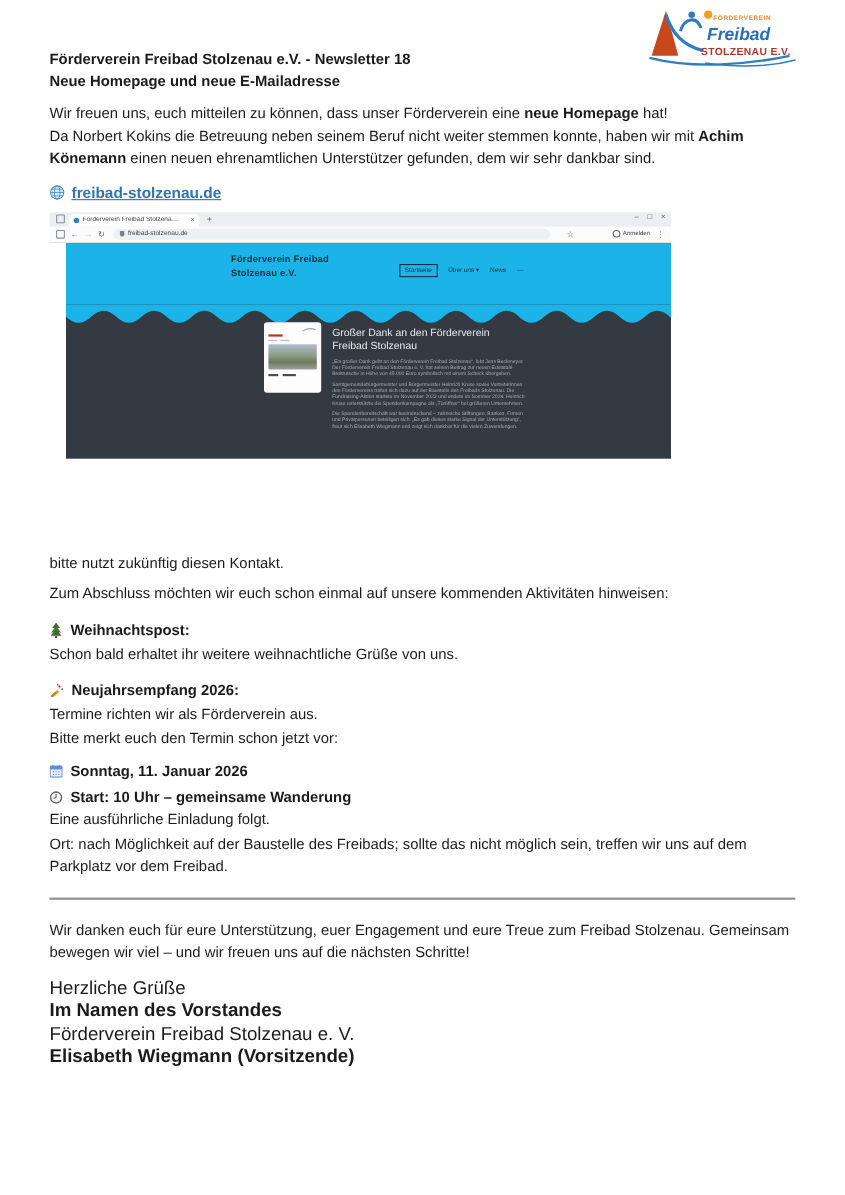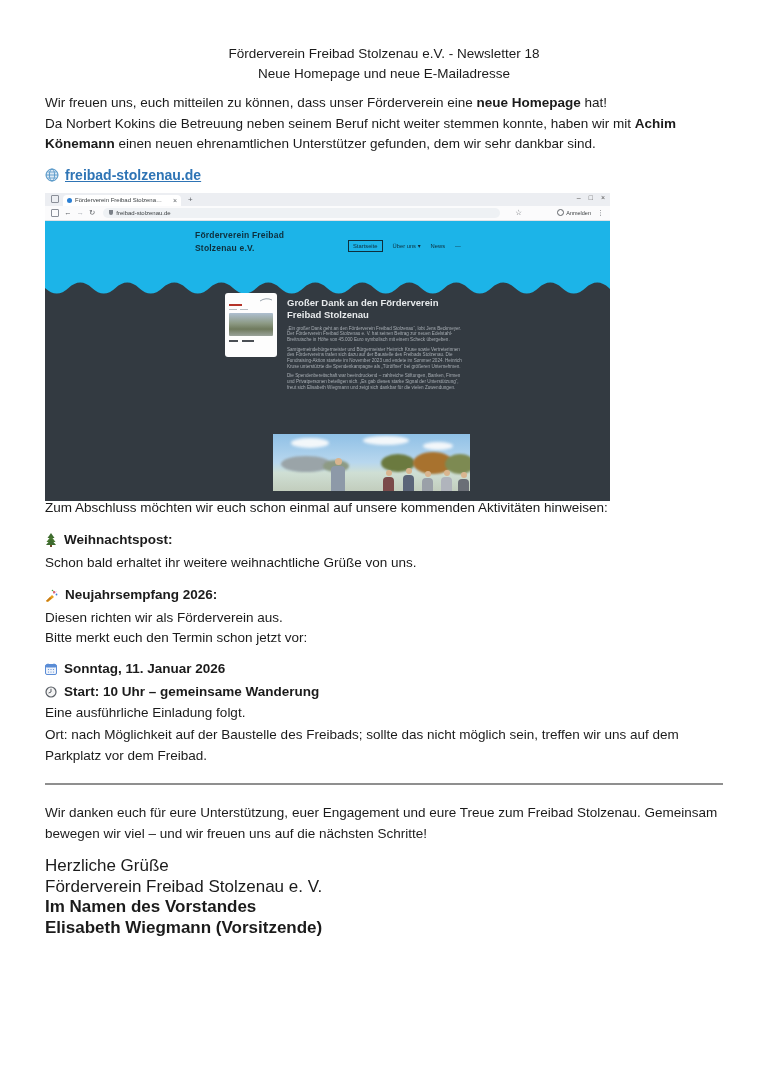--- a/index.html
+++ b/index.html
@@ -7,21 +7,21 @@
        font-family:"Liberation Sans",sans-serif;color:#1b1b1b;}
   .content{padding:0 45px;}
   .t{font-size:13.5px;line-height:20.5px;}
   b{font-weight:bold;}
 
   
   .logo{position:absolute;top:4px;right:42px;width:142px;height:58px;}
 
   
   .title-block{padding-top:44px;}
-  .title-block div{font-size:13.5px;line-height:20px;font-weight:normal;text-align:center;}
+  .title-block div{font-size:13.5px;line-height:20px;font-weight:bold;}
 
   .para{margin:9px 0 0 0;}
 
   .weblink-row{display:flex;align-items:center;gap:6px;margin-top:12px;}
   .link{color:#2e74b5;font-weight:bold;text-decoration:underline;font-size:14px;cursor:pointer;}
 
   
   .shot{margin-top:10px;width:565px;height:297px;position:relative;}
   .tabstrip{height:13px;background:#eceef2;display:flex;align-items:flex-end;position:relative;}
   .sysicon{width:6px;height:6px;border:1px solid #8a8f98;margin:0 4px 3px 6px;border-radius:1px;}
@@ -37,21 +37,21 @@
   .tb-ic{font-size:7.5px;color:#5f6368;line-height:1;}
   .urlbar{width:385px;height:10px;background:#eef1f4;border-radius:5px;display:flex;
           align-items:center;padding:0 6px;gap:3px;margin-left:3px;}
   .shield{width:4px;height:5px;background:#7a8087;border-radius:0 0 2px 2px;}
   .url-text{font-size:6px;color:#3c4043;}
   .tb-right{margin-left:auto;display:flex;align-items:center;gap:6px;}
   .signin{font-size:5.5px;color:#3c4043;display:flex;gap:2px;align-items:center;}
   .person-ic{width:5px;height:5px;border-radius:50%;border:1px solid #5f6368;}
   .menu-ic{font-size:7px;color:#5f6368;}
 
-  .site{height:280px;background:#333a41;position:relative;overflow:hidden;}
+  .site{height:196px;background:#333a41;position:relative;overflow:hidden;margin-left:15px;}
   .cyan{height:56px;background:#1cb4e8;position:relative;}
   .site-name{position:absolute;left:150px;top:8px;font-size:8.5px;font-weight:bold;
              color:#0e2f3c;line-height:13px;letter-spacing:.2px;}
   .site-nav{position:absolute;left:303px;top:19px;display:flex;gap:10px;font-size:5.8px;
             color:#0e2f3c;align-items:center;}
   .nav-active{border:1px solid #0e2f3c;padding:2px 4px;}
   .wave{display:block;width:100%;height:22px;}
   .site-body{position:relative;height:192px;}
 
   .mini-card{position:absolute;left:180px;top:-6px;width:52px;height:64px;background:#fdfdfd;
@@ -59,21 +59,21 @@
   .mc-logo{display:block;margin-left:auto;}
   .mc-title{width:13px;height:2px;background:#b5342a;margin-top:2px;}
   .mc-nav{display:flex;gap:3px;margin-top:3px;}
   .mc-nav i{display:block;width:8px;height:1.5px;background:#b9bec3;}
   .mc-photo{width:44px;height:23px;margin-top:3px;border-radius:1px;
             background:linear-gradient(180deg,#aebfd0 0%,#8d9a84 45%,#6f7a5d 70%,#9aa39a 100%);}
   .mc-foot{display:flex;gap:4px;margin-top:4px;}
   .mc-foot i{display:block;height:2px;background:#4a4f54;}
 
   .article{position:absolute;left:242px;top:-2px;width:180px;}
-  .art-h{font-size:9.5px;line-height:12.5px;color:#e7eaec;font-weight:700;}
+  .art-h{font-size:9.5px;line-height:12.5px;color:#e7eaec;font-weight:400;}
   .art-p{font-size:4.6px;line-height:5.7px;color:#a7adb3;margin:4px 0 0 0;}
 
   .photo{position:absolute;left:228px;bottom:0;width:197px;height:57px;overflow:hidden;
          background:linear-gradient(180deg,#8fc0e6 0%,#b8d7ee 50%,#cfdfd4 68%,#c2cdbd 100%);}
   .cloud{position:absolute;background:#f3f7fa;border-radius:50%;filter:blur(1.5px);}
   .blob{position:absolute;border-radius:50%;filter:blur(1px);}
   .person{position:absolute;bottom:-3px;}
   .person .head{border-radius:50%;background:#d9b58f;margin:0 auto 1px auto;}
   .person .bod{border-radius:4px 4px 0 0;}
 
@@ -86,20 +86,34 @@
   .item-row .ic{flex:0 0 auto;display:flex;}
   .rule{margin-top:17px;height:0;border-top:2.5px solid #8f8f8f;} .mt12{margin-top:12px;} .mt2{margin-top:2px;}
   .sign{margin-top:12px;}
   .sign div{font-size:17px;line-height:20.5px;}
 </style>
 </head>
 <body>
 
 <div class="doc">
 
+  <div class="logo">
+    <svg width="142" height="58" viewBox="0 0 150 62">
+      <polygon points="22,6 8,50 34,50" fill="#c8481d"></polygon>
+      <path d="M22,10 C28,28 38,40 58,45" stroke="#2f7cc0" stroke-width="3.2" fill="none"></path>
+      <path d="M36,26 C40,13 52,11 56,23" stroke="#2f7cc0" stroke-width="3" fill="none"></path>
+      <circle cx="47" cy="10" r="3.2" fill="#2f7cc0"></circle>
+      <circle cx="63" cy="10" r="4" fill="#f2a21a"></circle>
+      <path d="M6,52 C45,62 95,60 142,50" stroke="#2f7cc0" stroke-width="2.2" fill="none"></path>
+      <path d="M60,57 C95,62 125,60 148,54" stroke="#2f7cc0" stroke-width="1.4" fill="none"></path>
+      <text x="68" y="15" font-size="6.2" font-weight="bold" fill="#e9871f" letter-spacing="0.6">FÖRDERVEREIN</text>
+      <text x="62" y="35" font-size="17" font-weight="bold" font-style="italic" fill="#2a6db8">Freibad</text>
+      <text x="56" y="49" font-size="10" font-weight="bold" fill="#b5342a" letter-spacing="0.4">STOLZENAU E.V.</text>
+    </svg>
+  </div>
 
   <div class="content">
 
     <div class="title-block">
       <div>Förderverein Freibad Stolzenau e.V. - Newsletter 18</div>
       <div>Neue Homepage und neue E-Mailadresse</div>
     </div>
 
     <p class="t para">
       <span>Wir freuen uns, euch mitteilen zu können, dass unser Förderverein eine </span><b>neue Homepage</b><span> hat!</span><br>
@@ -229,20 +243,21 @@
             <div class="person" style="left:185px;">
               <div class="head" style="width:6px;height:6px;"></div>
                 <div class="bod" style="width:11px;height:15px;background:#6a6e76;"></div>
             </div>
           </div>
 
         </div>
       </div>
     </div>
 
+    <p class="t mt12" style="margin-bottom:0;">bitte nutzt zukünftig diesen Kontakt.</p>
 
     <p class="t" style="margin:8px 0 0 0;">Zum Abschluss möchten wir euch schon einmal auf unsere kommenden Aktivitäten hinweisen:</p>
 
     <div class="t item-row">
       <span class="ic">
         <svg width="12" height="14" viewBox="0 0 12 14">
           <polygon points="6,0 2.5,5 9.5,5" fill="#3e6b2f"></polygon>
           <polygon points="6,3 1.5,9 10.5,9" fill="#47762f"></polygon>
           <polygon points="6,6 1,12 11,12" fill="#3e6b2f"></polygon>
           <rect x="5" y="12" width="2" height="2" fill="#6d4a2a"></rect>
@@ -258,21 +273,21 @@
           <polygon points="1,12 7,6 9,8 3,13" fill="#e8a01c"></polygon>
           <polygon points="1,12 5,8 6.5,9.5 2.2,12.8" fill="#c87b15"></polygon>
           <circle cx="9" cy="3" r="1" fill="#d64545"></circle>
           <circle cx="11.5" cy="5.5" r="0.9" fill="#3f7fd4"></circle>
           <circle cx="7.5" cy="1.5" r="0.8" fill="#47a04a"></circle>
           <line x1="8.5" y1="5" x2="11" y2="2.5" stroke="#c94fa0" stroke-width="0.7"></line>
         </svg>
       </span>
       <span>Neujahrsempfang 2026:</span>
     </div>
-    <p class="t mt2" style="margin-bottom:0;">Diesen richten wir als Förderverein aus.</p>
+    <p class="t mt2" style="margin-bottom:0;">Termine richten wir als Förderverein aus.</p>
     <p class="t" style="margin:0;">Bitte merkt euch den Termin schon jetzt vor:</p>
 
     <div class="t item-row" style="margin-top:10px;">
       <span class="ic">
         <svg width="12" height="12" viewBox="0 0 12 12">
           <rect x="0.5" y="1.5" width="11" height="10" rx="1.5" fill="#eef3fb" stroke="#5b8dd6" stroke-width="1"></rect>
           <rect x="0.5" y="1.5" width="11" height="3" rx="1.5" fill="#5b8dd6"></rect>
           <line x1="3" y1="0.5" x2="3" y2="2.5" stroke="#5b8dd6" stroke-width="1"></line>
           <line x1="9" y1="0.5" x2="9" y2="2.5" stroke="#5b8dd6" stroke-width="1"></line>
           <circle cx="3.5" cy="6.5" r="0.6" fill="#5b8dd6"></circle>
@@ -297,18 +312,18 @@
     </div>
     <p class="t" style="margin:0;">Eine ausführliche Einladung folgt.</p>
     <p class="t mt2" style="margin-bottom:0;">Ort: nach Möglichkeit auf der Baustelle des Freibads; sollte das nicht möglich sein, treffen wir uns auf dem Parkplatz vor dem Freibad.</p>
 
     <div class="rule"></div>
 
     <p class="t" style="margin:18px 0 0 0;">Wir danken euch für eure Unterstützung, euer Engagement und eure Treue zum Freibad Stolzenau. Gemeinsam bewegen wir viel – und wir freuen uns auf die nächsten Schritte!</p>
 
     <div class="sign">
       <div>Herzliche Grüße</div>
+      <div style="font-weight:bold;">Im Namen des Vorstandes</div>
       <div>Förderverein Freibad Stolzenau e. V.</div>
-      <div style="font-weight:bold;">Im Namen des Vorstandes</div>
       <div style="font-weight:bold;">Elisabeth Wiegmann (Vorsitzende)</div>
     </div>
   </div>
 </div>
 
 </body></html>

